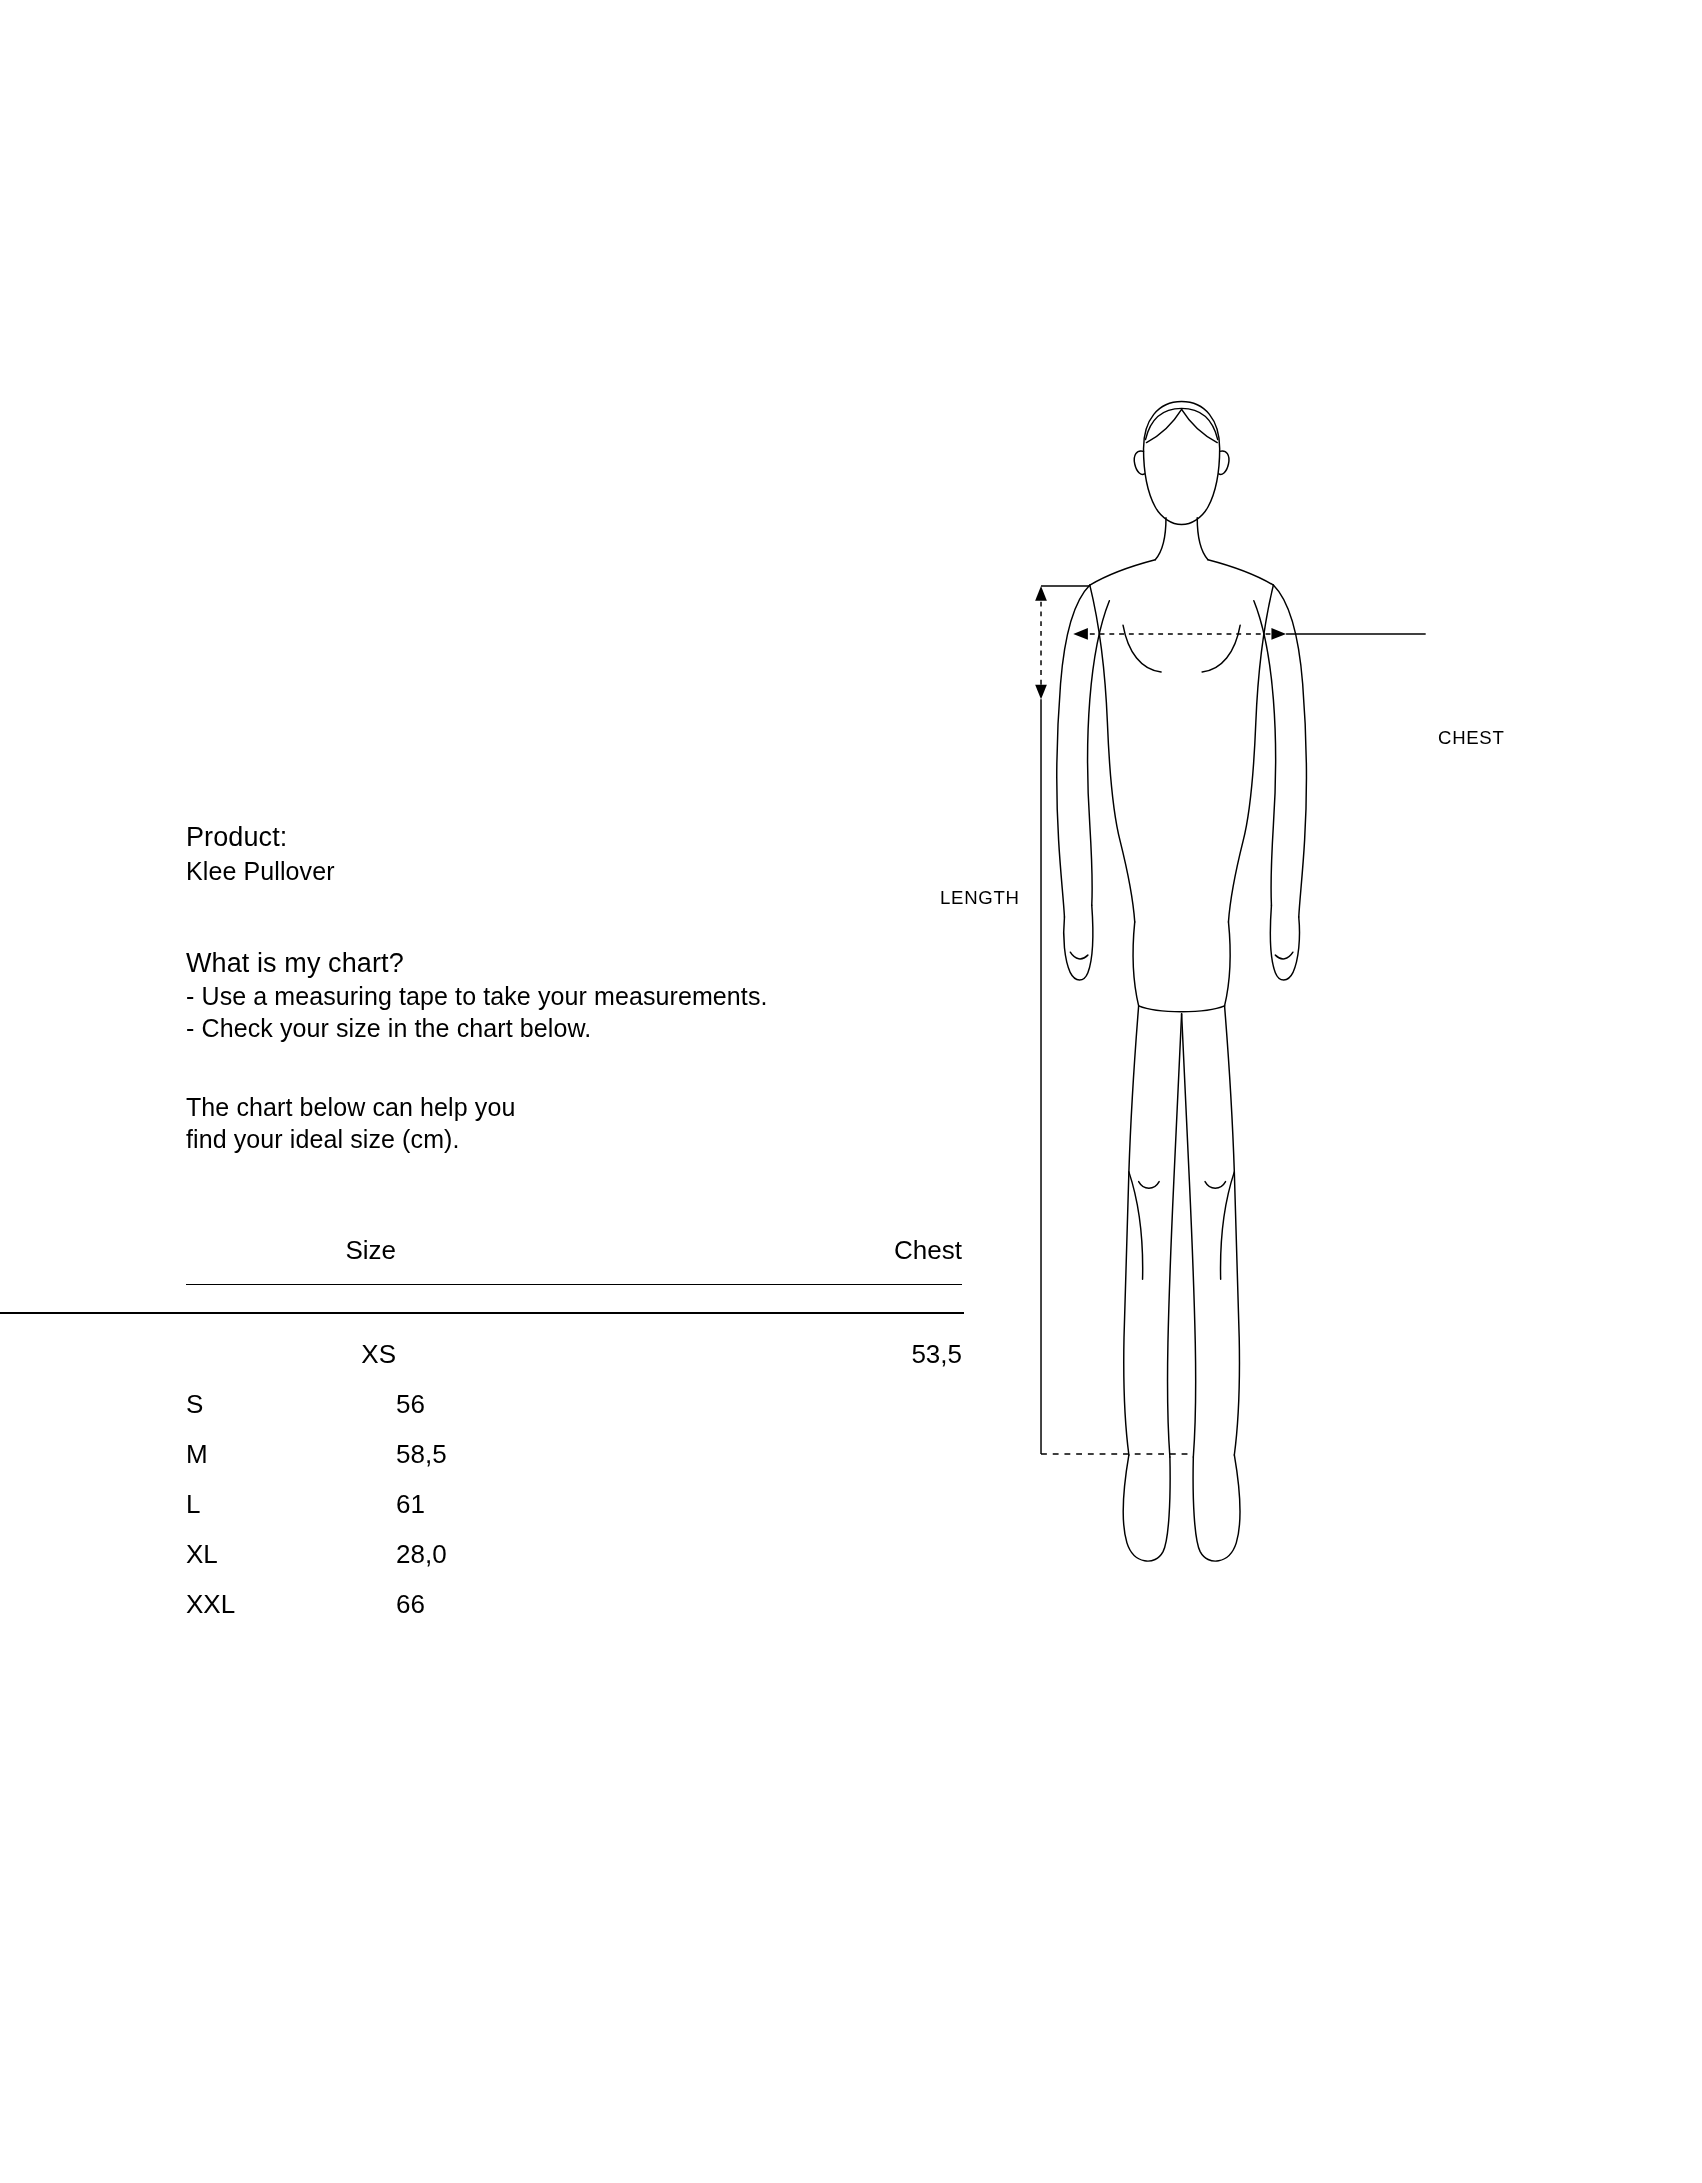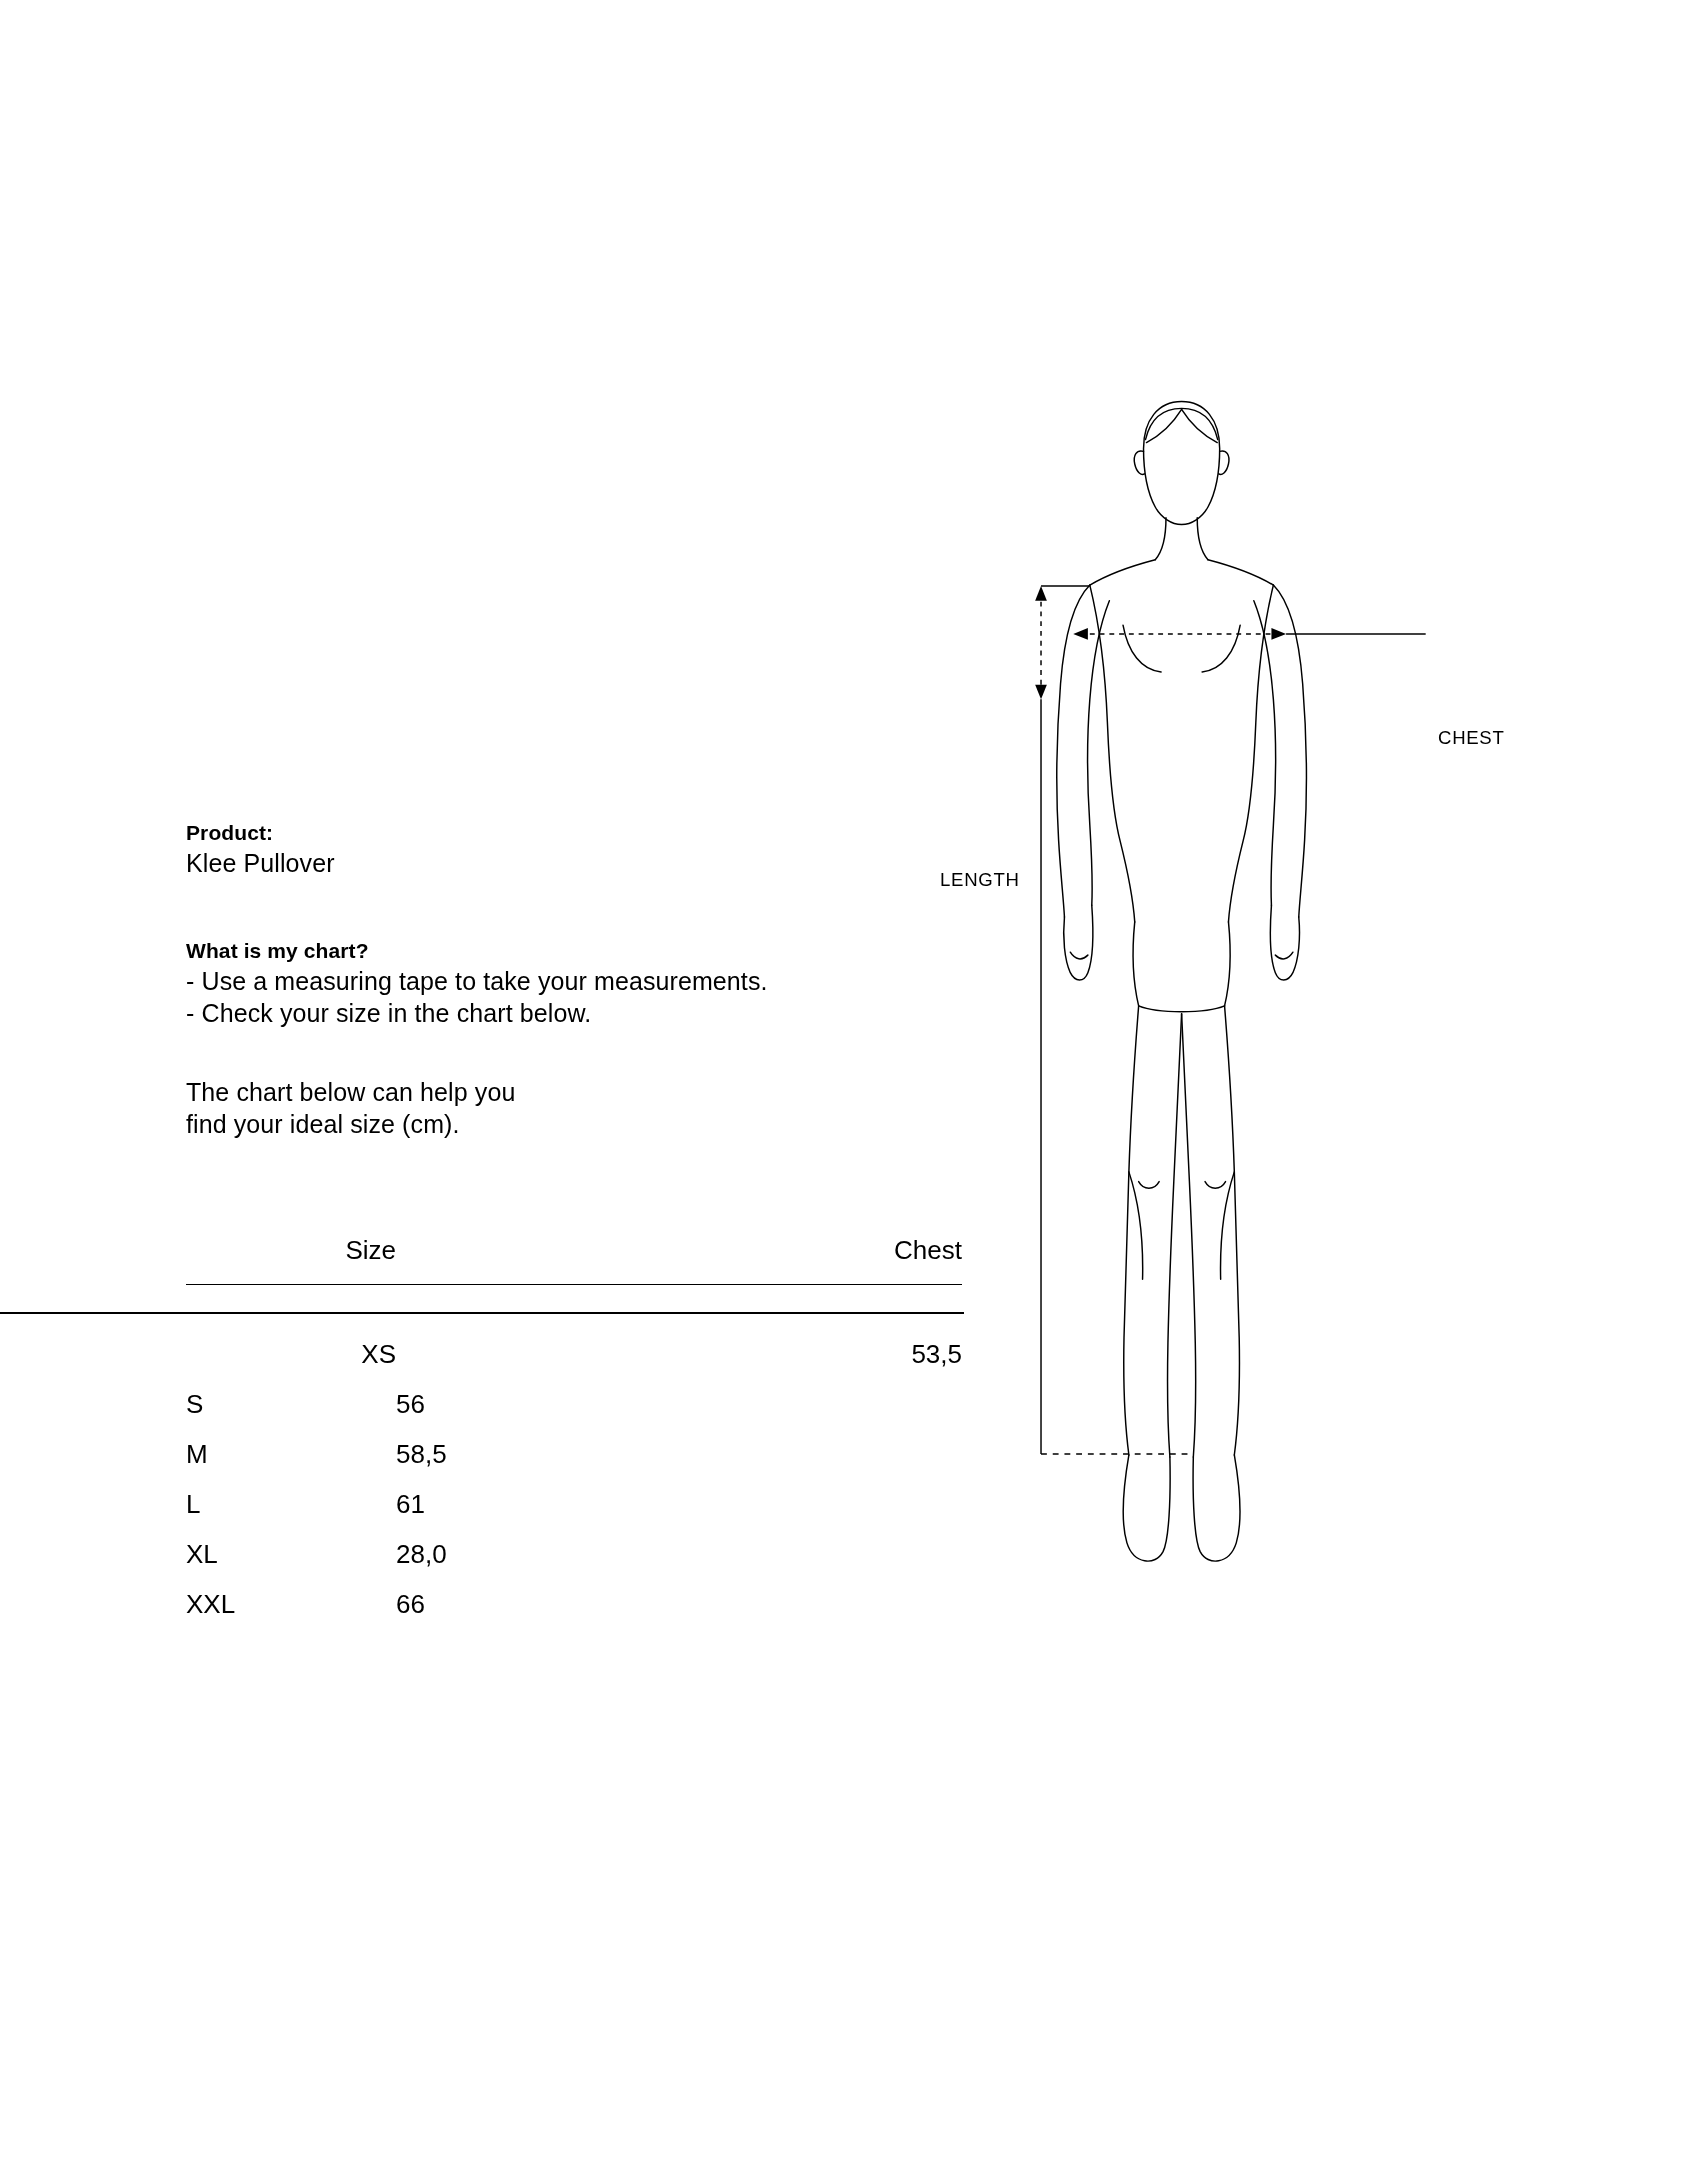--- a/index.html
+++ b/index.html
@@ -20,22 +20,22 @@
   .left-col {
     position: absolute;
     left: 186px;
     top: 820px;
     width: 830px;
   }
 
   .block { margin-bottom: 0; }
 
   .label-bold {
-    font-size: 21px;
-    font-weight: bold;
+    font-size: 27px;
+    font-weight: normal;
     line-height: 1.28;
     letter-spacing: 0.1px;
   }
   .label-normal {
     font-size: 25px;
     font-weight: normal;
     line-height: 1.28;
     letter-spacing: 0.1px;
   }
 
@@ -93,21 +93,21 @@
   }
   .figure-wrap svg { display: block; }
 
   .diagram-label {
     position: absolute;
     font-size: 18.6px;
     letter-spacing: 0.7px;
     font-family: "Liberation Sans", sans-serif;
   }
   #chest-label { left: 520px; top: 356px; }
-  #length-label { left: 22px; top: 498px; }
+  #length-label { left: 22px; top: 516px; }
 </style>
 </head>
 <body>
 
 <div class="left-col">
 
   <div class="block">
     <div class="label-bold">Product:</div>
     <div class="label-normal">Klee Pullover</div>
   </div>

